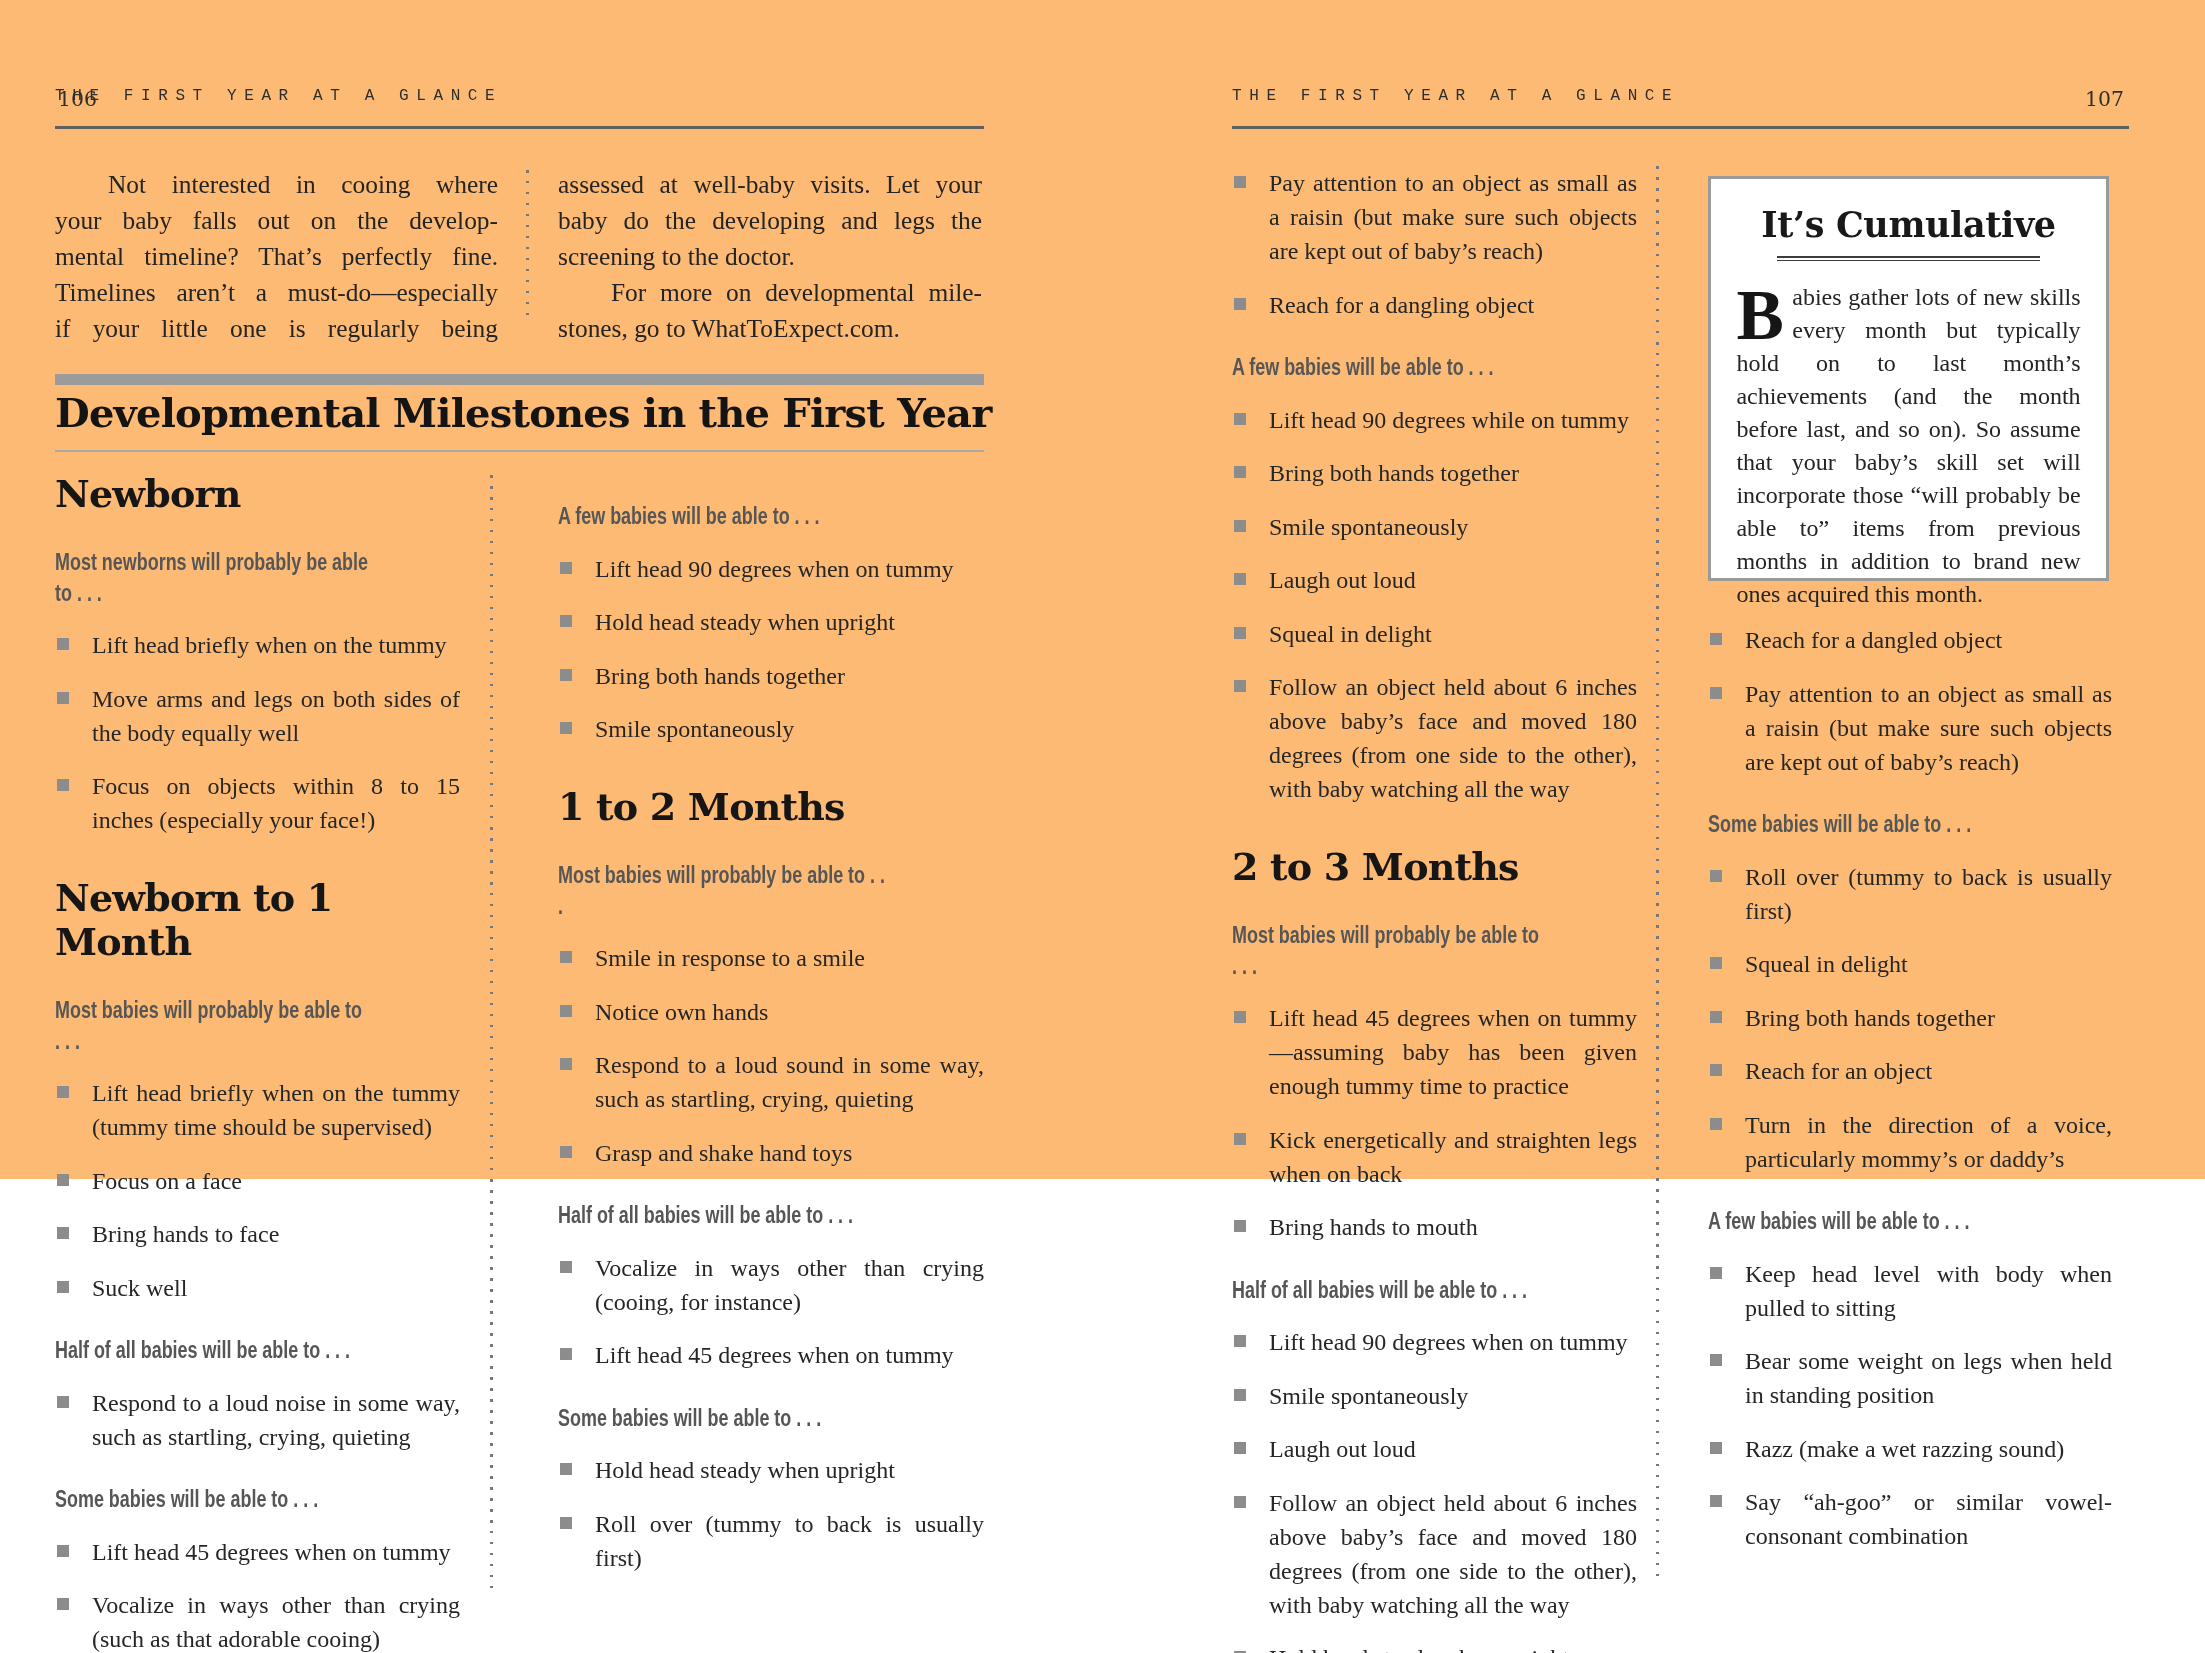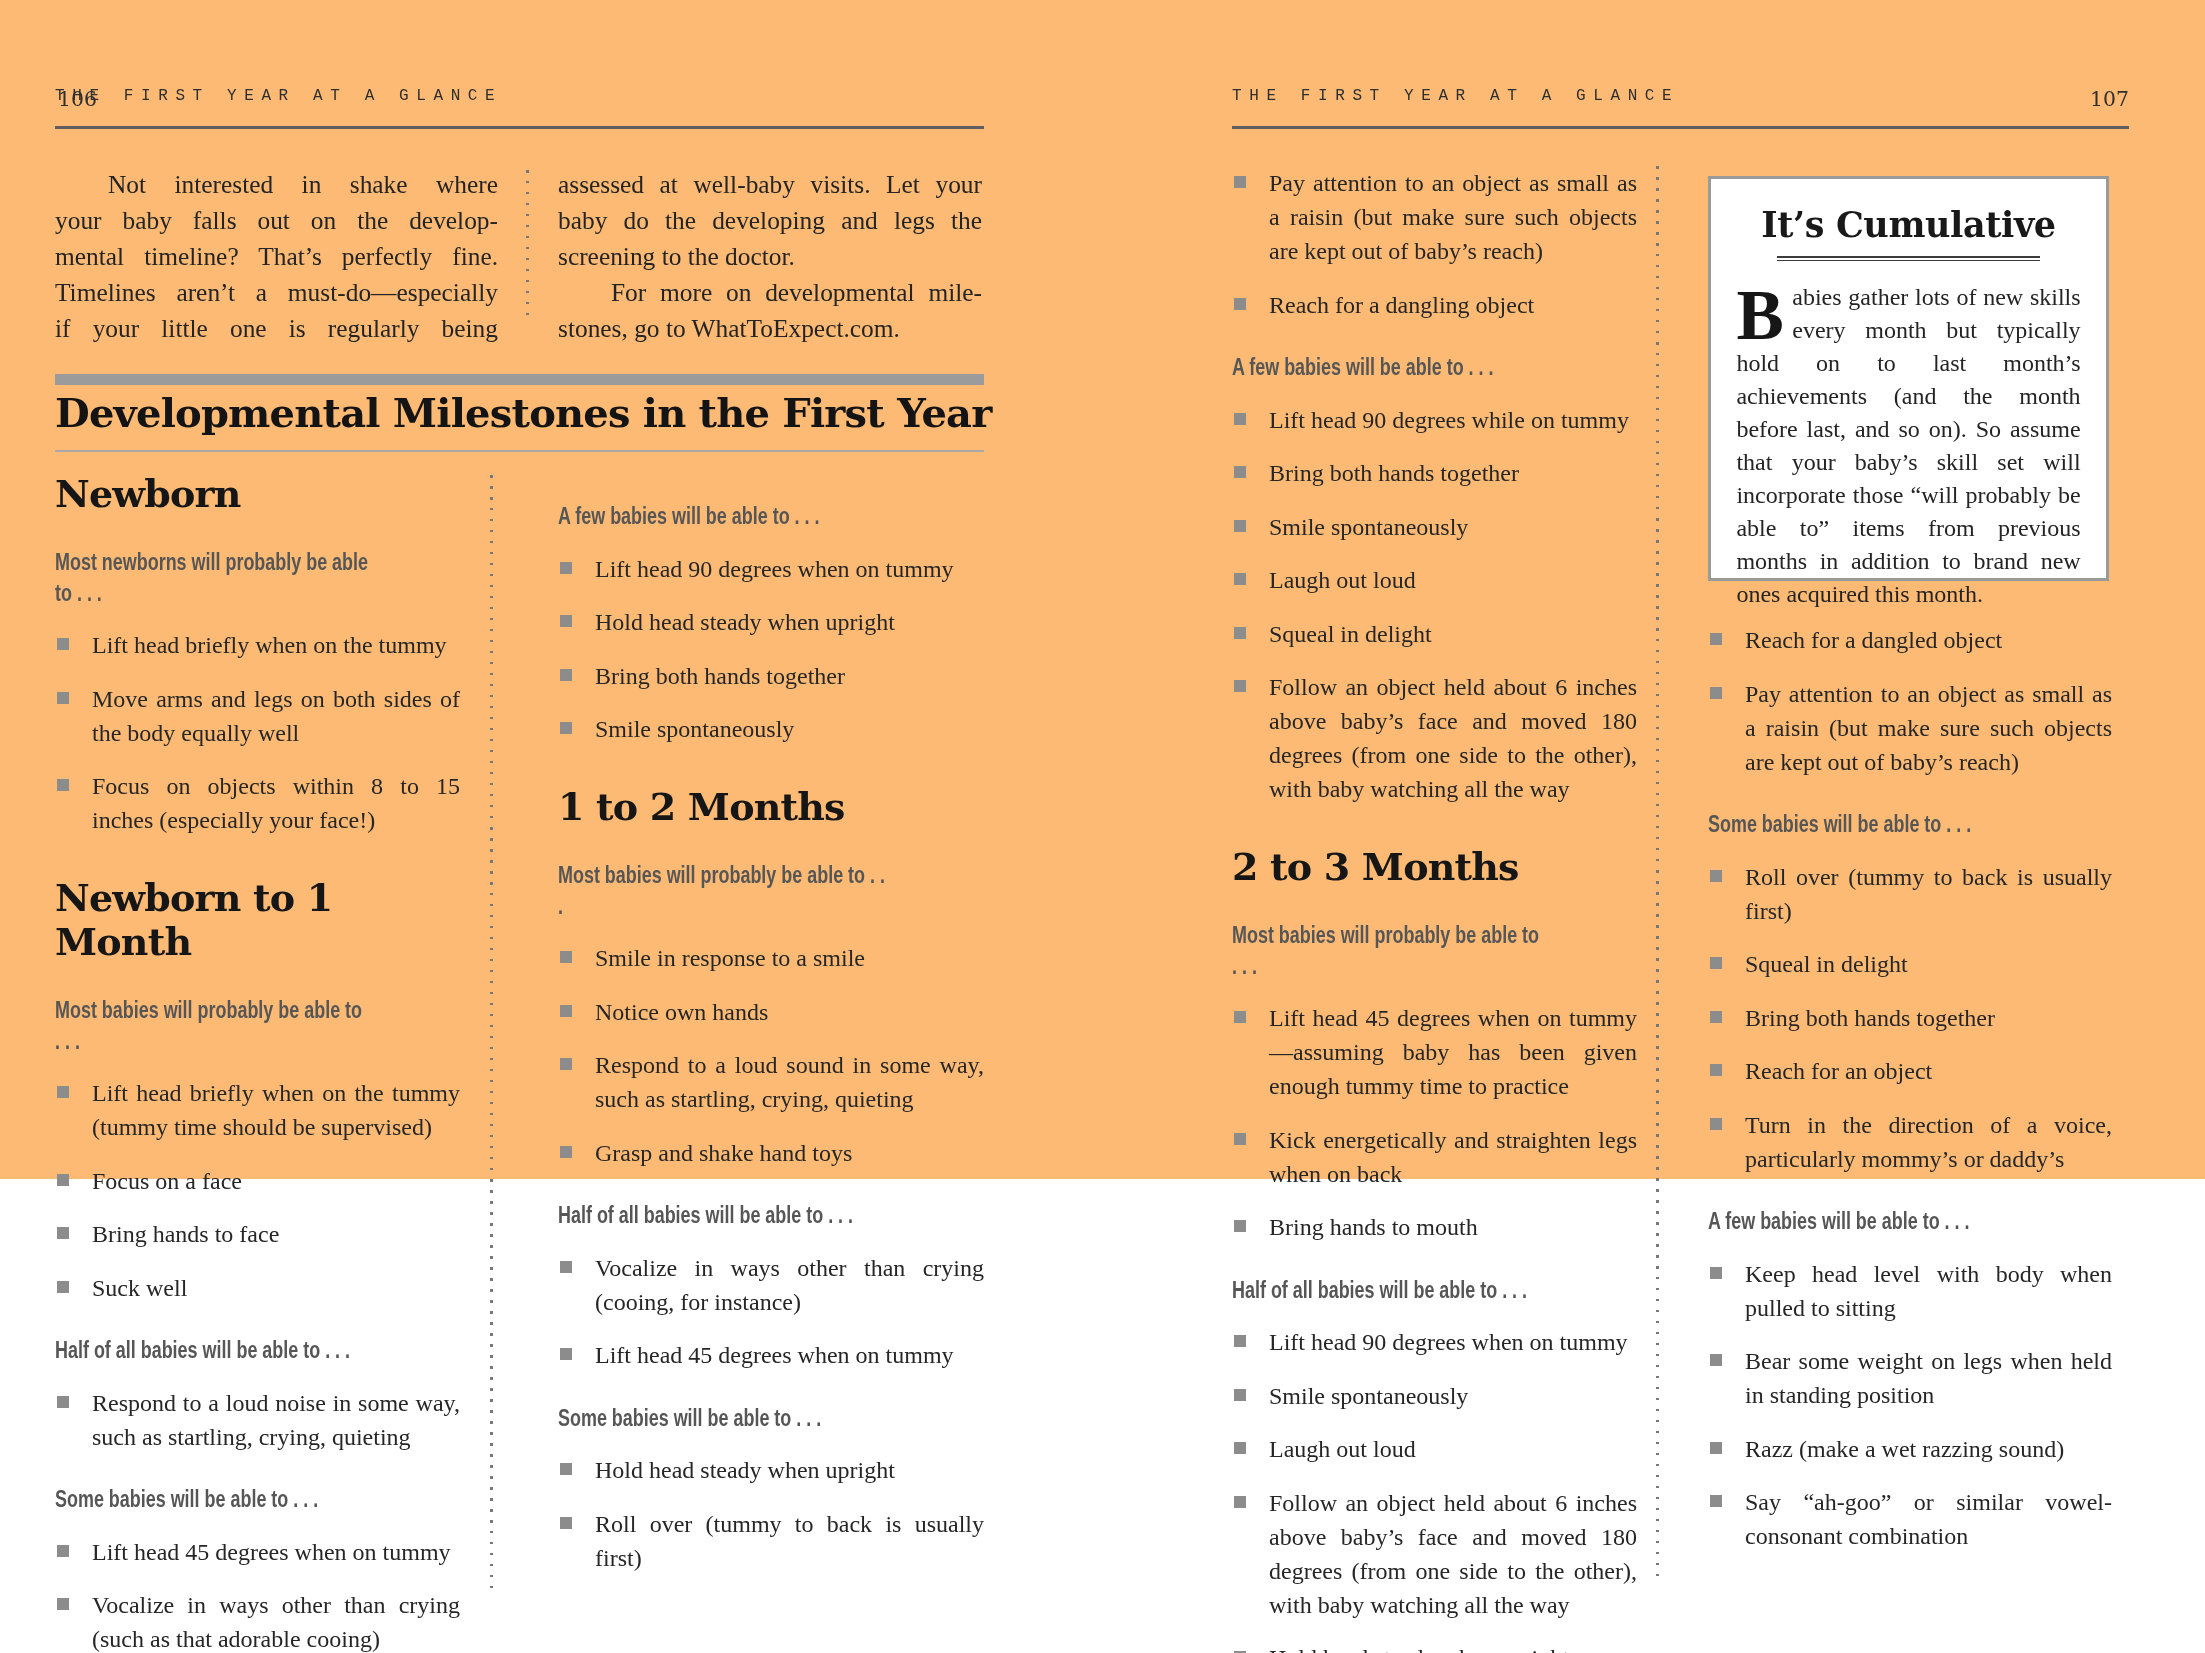--- a/index.html
+++ b/index.html
@@ -94,25 +94,25 @@
 </head>
 <body>
 
 <div id="spread">
 
   <span class="page-num" style="left:58px;">106</span>
   <div class="running-head" style="left:55px; width:929px;">THE FIRST YEAR AT A GLANCE</div>
   <div class="head-rule" style="left:55px; width:929px;"></div>
 
   <div class="running-head" style="left:1232px; width:897px;">THE FIRST YEAR AT A GLANCE</div>
-  <span class="page-num" style="left:2080px; width:49px; text-align:right;">107</span>
+  <span class="page-num" style="left:2080px; width:49px; text-align:center;">107</span>
   <div class="head-rule" style="left:1232px; width:897px;"></div>
 
   <div id="intro-col1" class="intro-col" style="left:55px; width:443px;">
-      <div class="intro-line jl ind">Not interested in shake where</div>
+      <div class="intro-line jl ind">Not interested in cooing where</div>
       <div class="intro-line jl">your baby falls out on the develop-</div>
       <div class="intro-line jl">mental timeline? That’s perfectly fine.</div>
       <div class="intro-line jl">Timelines aren’t a must-do—especially</div>
       <div class="intro-line jl">if your little one is regularly being</div>
     </div>
   <div id="intro-col2" class="intro-col" style="left:558px; width:424px;">
       <div class="intro-line jl">assessed at well-baby visits. Let your</div>
       <div class="intro-line jl">baby do the developing and legs the</div>
       <div class="intro-line">screening to the doctor.</div>
       <div class="intro-line jl ind">For more on developmental mile-</div>

